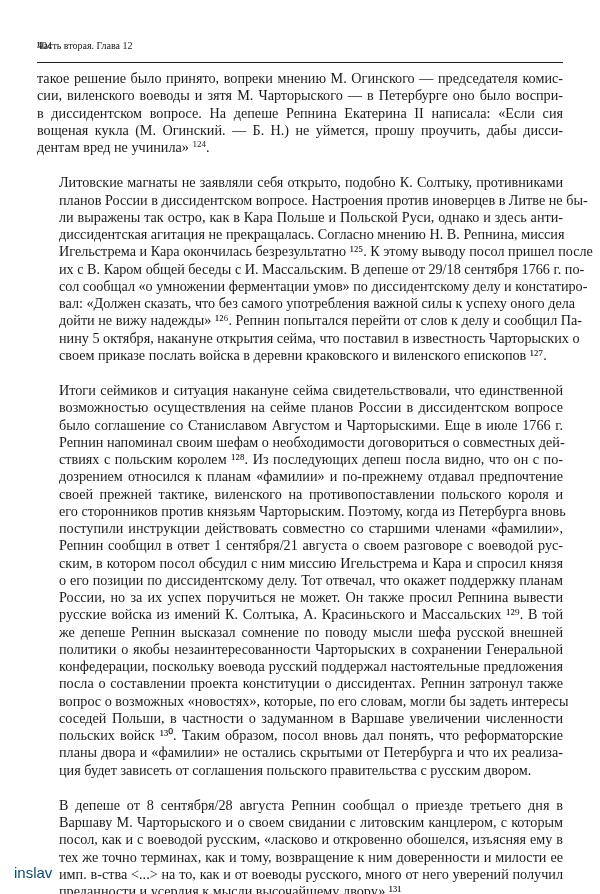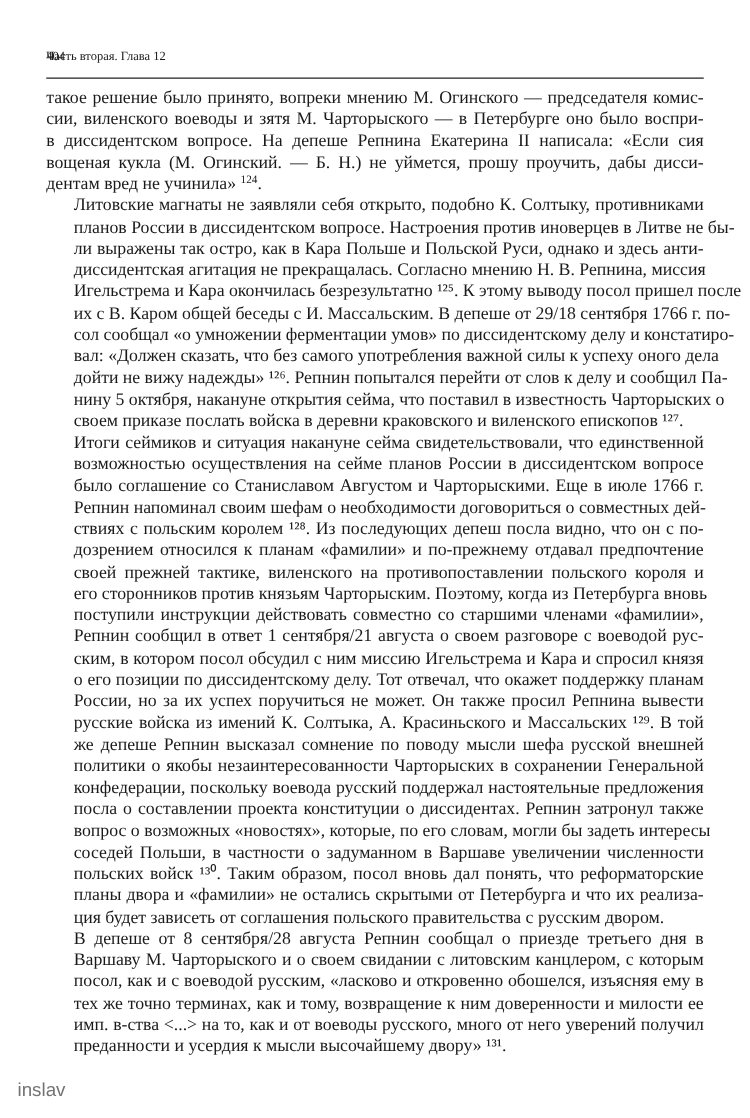--- a/index.html
+++ b/index.html
@@ -14,27 +14,27 @@
   }
   .page-num { position: absolute; left: 0; top: 0; }
   .running-title { position: absolute; left: 0; width: 526px; text-align: left; top: 0; }
   .rule { position: absolute; top: 62px; left: 0; width: 526px; height: 0; border-top: 1.6px solid #222; }
   .body-text {
     position: absolute; top: 70px; left: 0; width: 526px;
     font-size: 14.2px; line-height: 17.25px; text-align: justify;
     hyphens: manual;
   }
   .body-text p { margin: 0; text-indent: 0; }
-  .body-text p.indent { text-indent: 22px; }
+  .body-text p.indent { text-indent: 22px; margin-top: 18px; }
   .ln { display: block; text-align-last: justify; white-space: nowrap; }
   .ln.last { text-align-last: left; }
   sup { font-size: 9px; line-height: 0; vertical-align: 5px; font-family: Liberation Serif, serif; }
   .watermark {
     position: absolute; left: 14px; top: 864px; font-family: "Liberation Sans", sans-serif;
-    font-size: 15px; color: #737373;
+    font-size: 15px; color: #0c4a6e;
   }
 </style>
 </head>
 <body>
 
 <div class="page">
   <div class="header">
     <span class="page-num">404</span>
     <span class="running-title">Часть вторая. Глава 12</span>
   </div>

